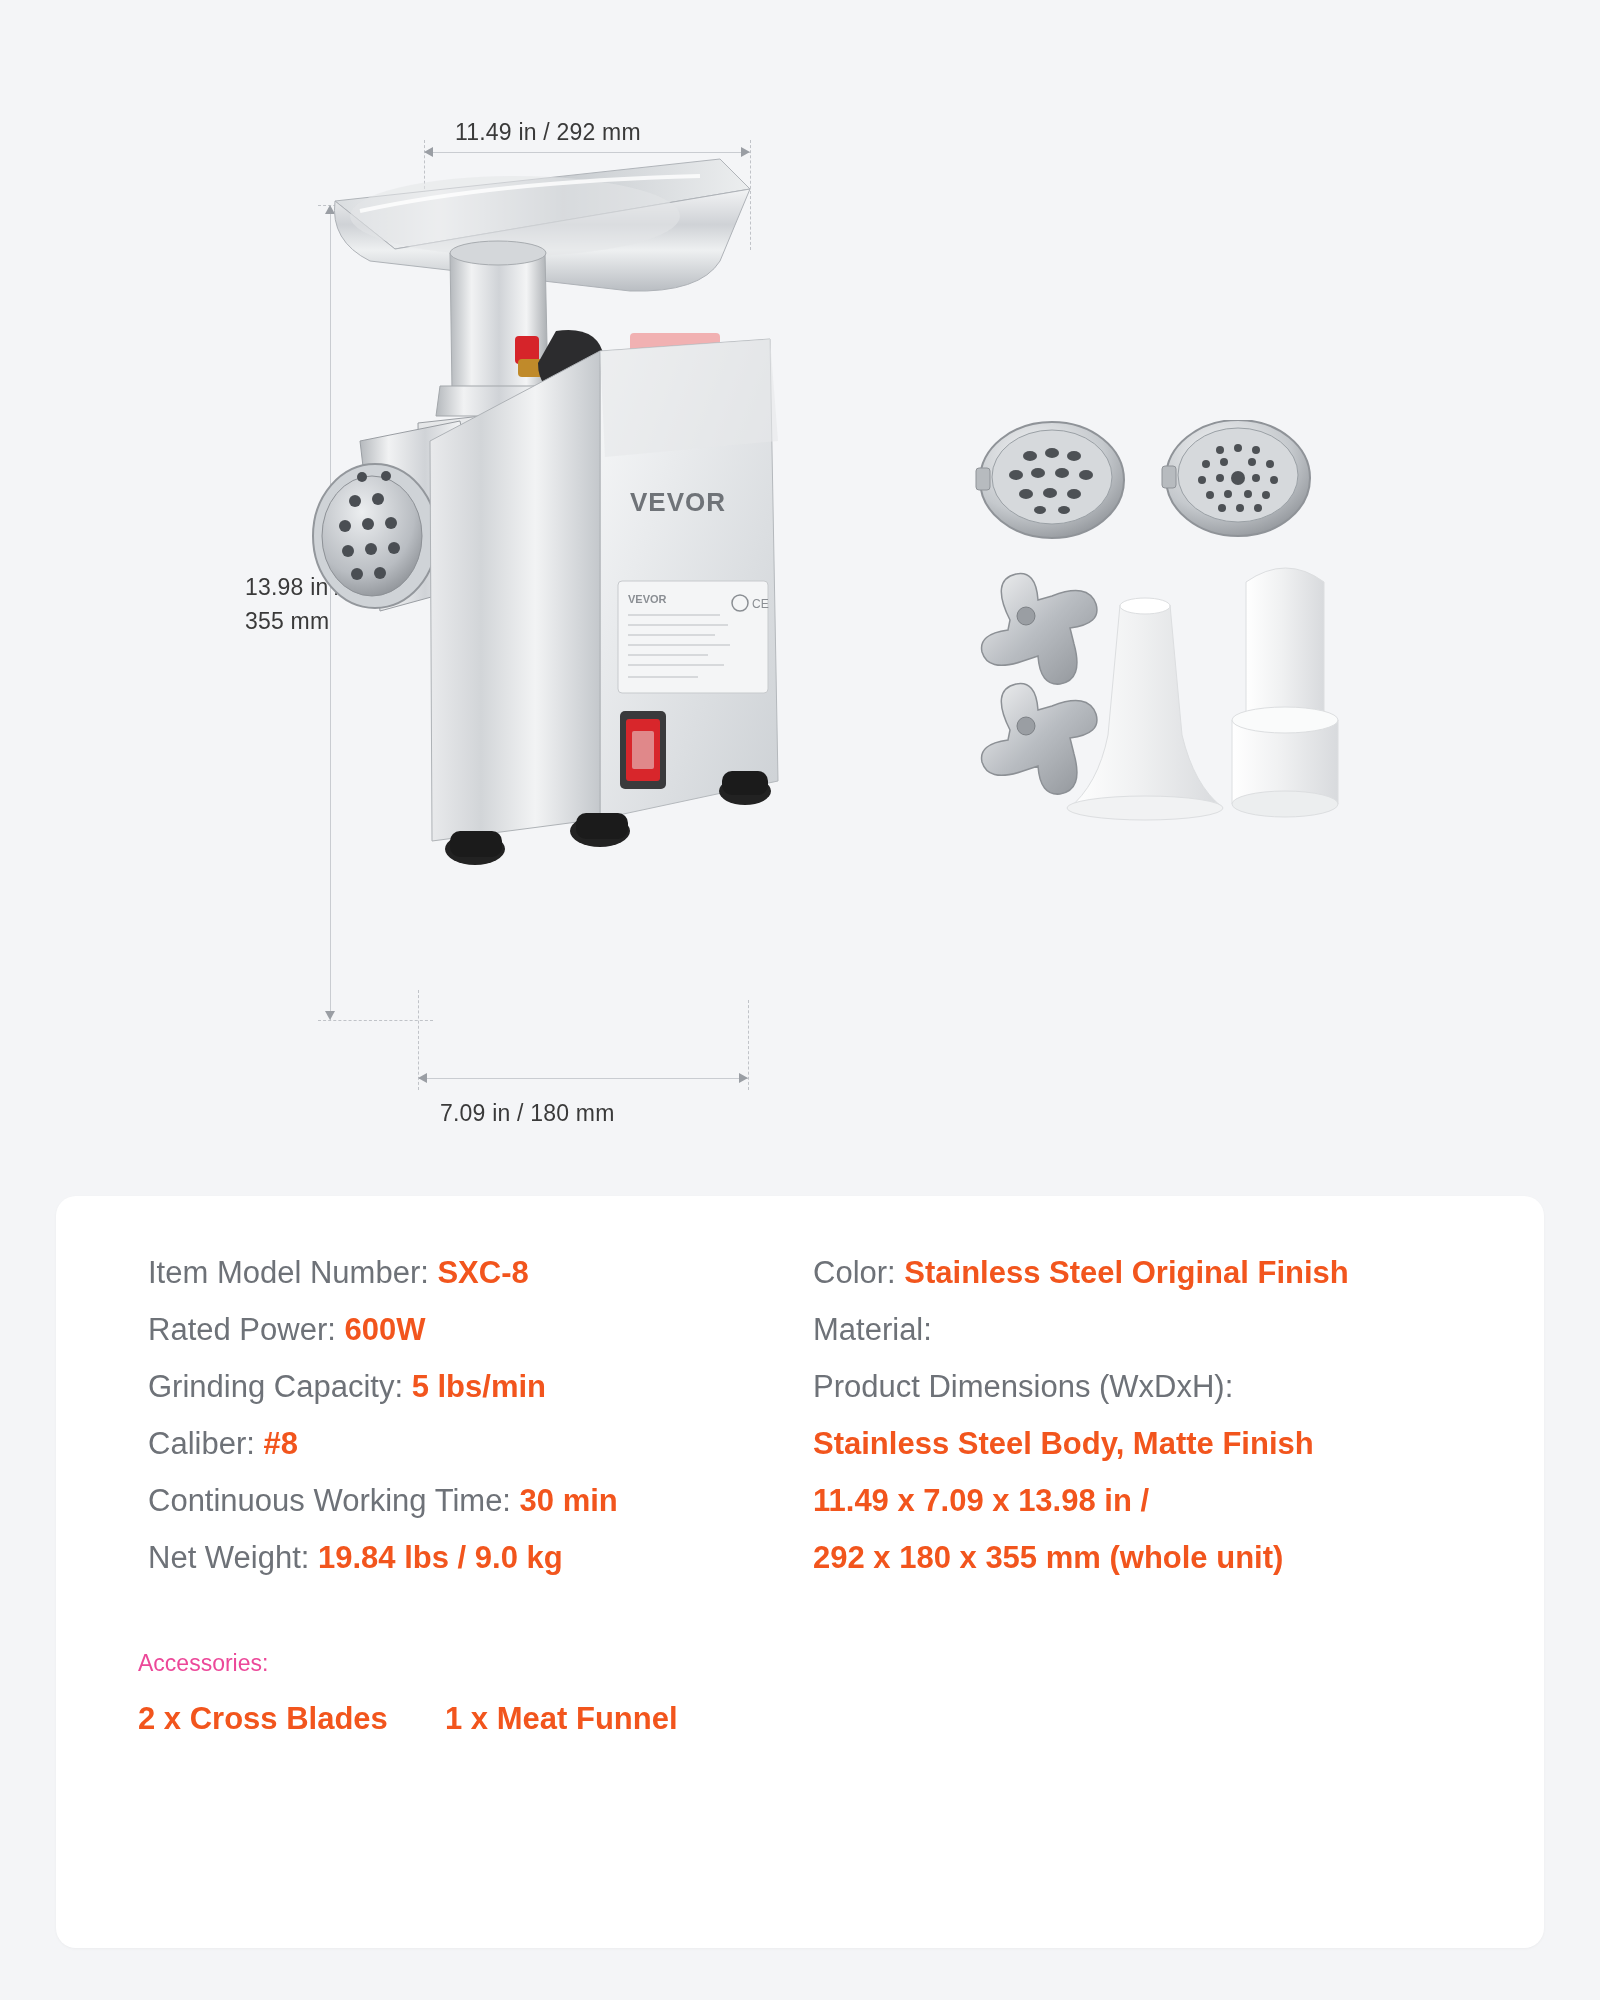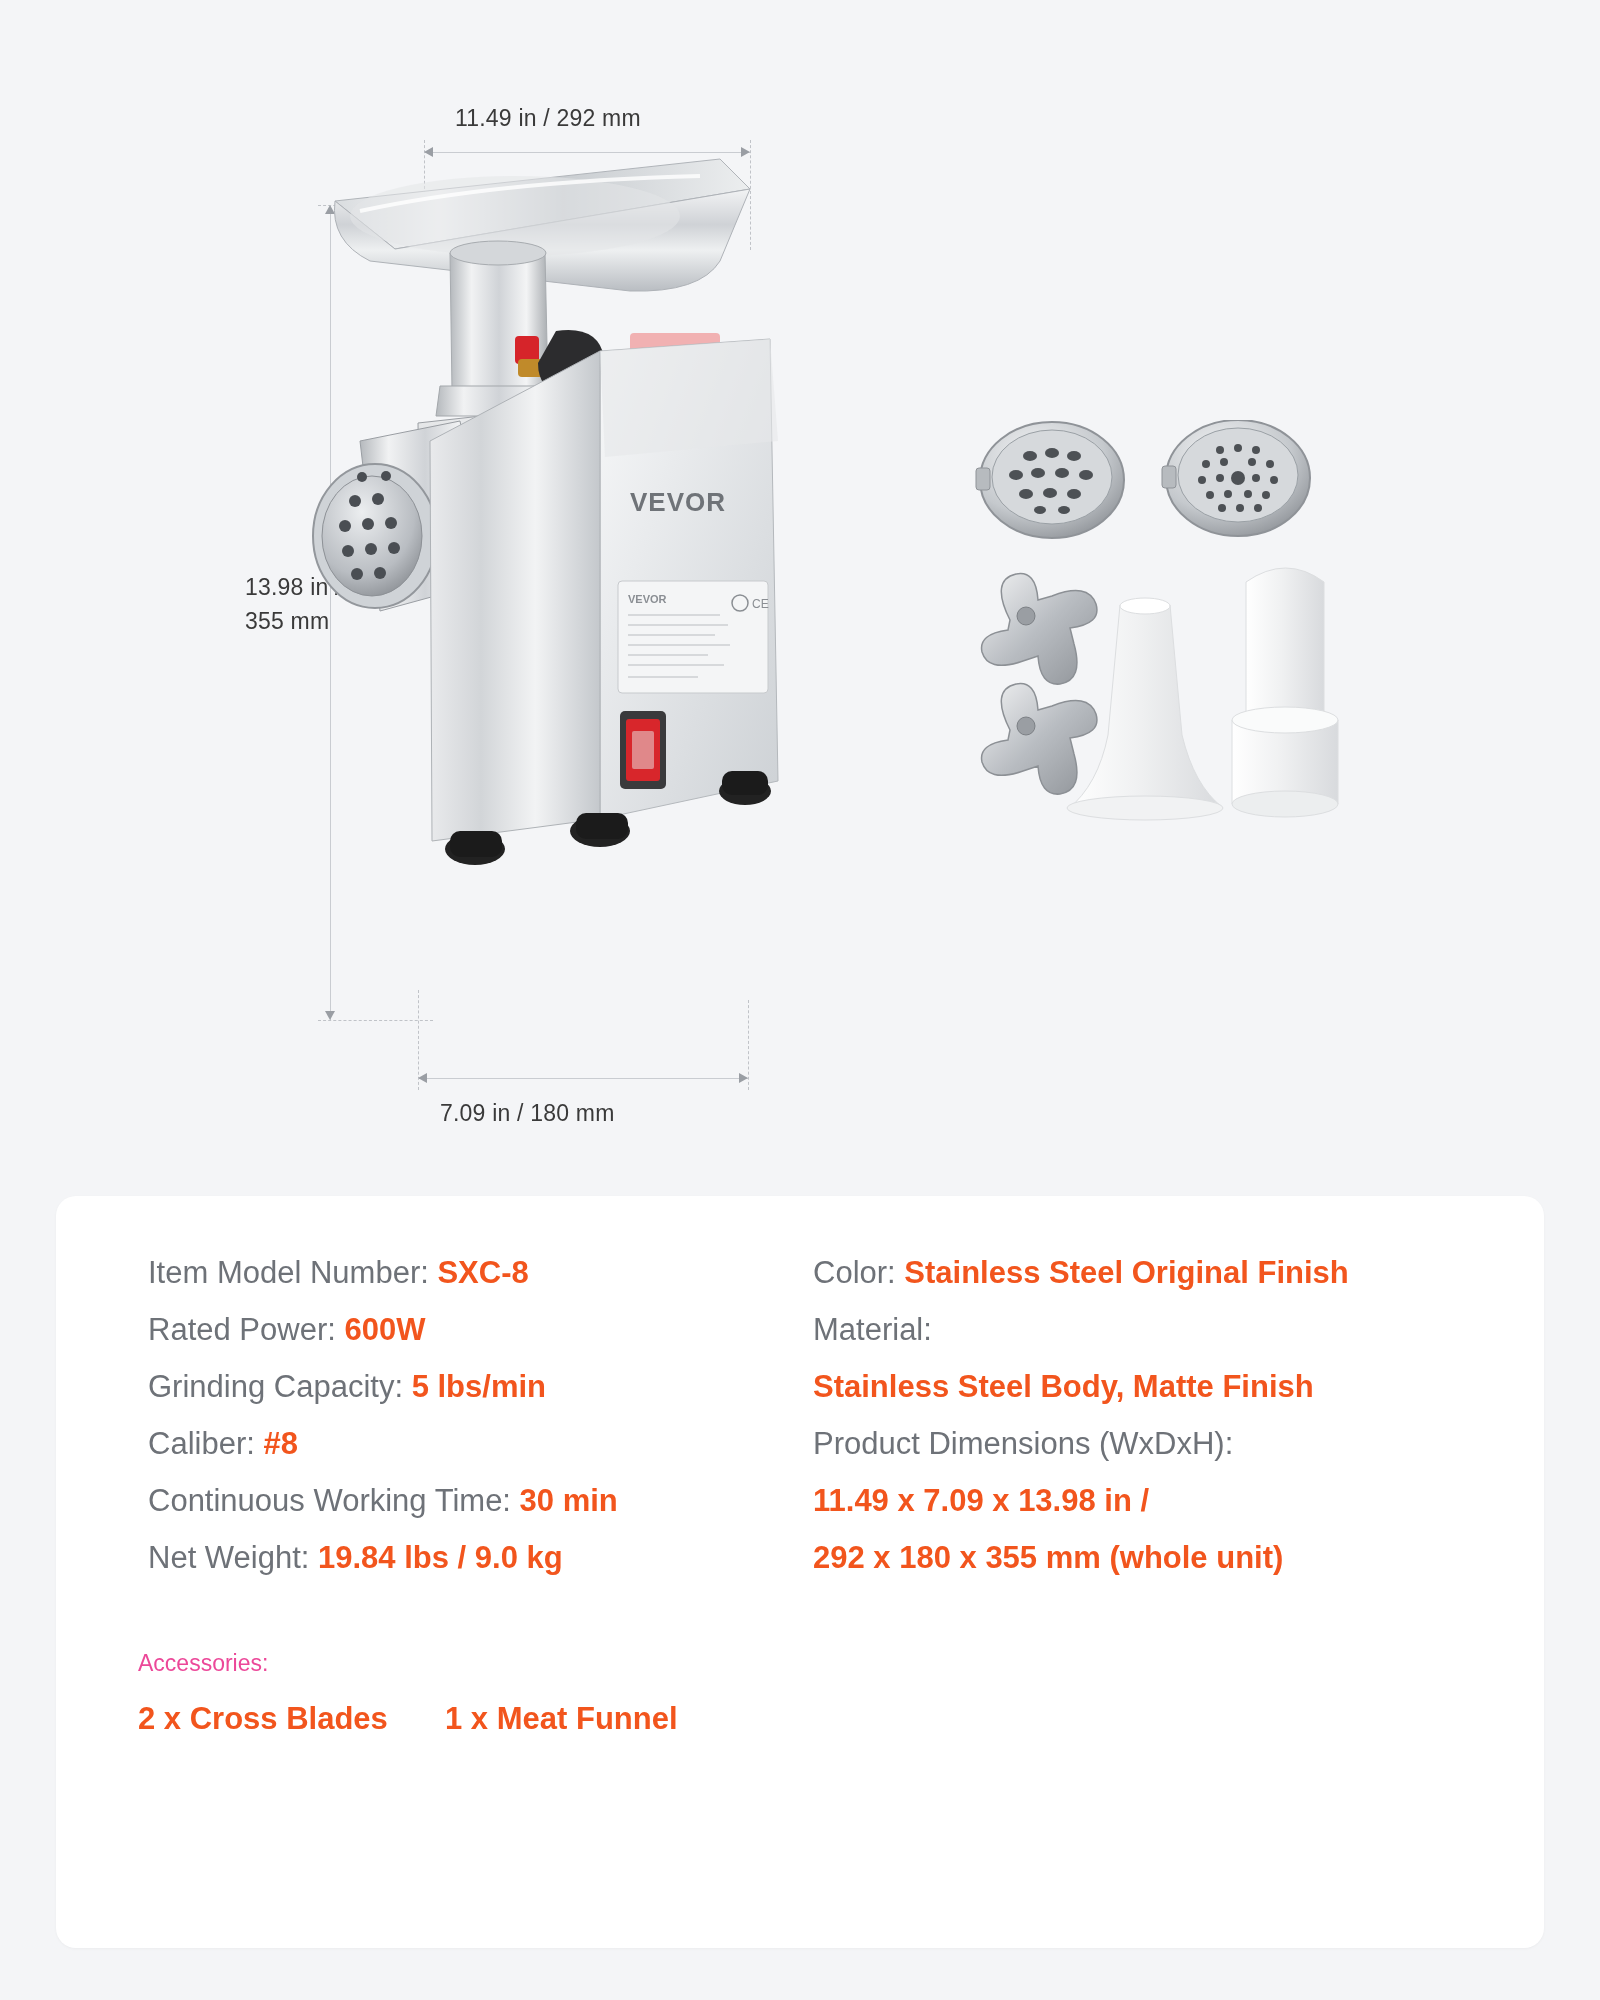--- a/index.html
+++ b/index.html
@@ -26,21 +26,21 @@
 
   
   .dim-label {
     position: absolute;
     font-size: 23px;
     color: #3a3a3a;
     letter-spacing: 0.2px;
     white-space: pre-line;
     font-family: "Liberation Sans", sans-serif;
   }
-  #dim-top { left: 455px; top: 105px; text-align: center; }
+  #dim-top { left: 455px; top: 119px; text-align: center; }
   #dim-left { left: 245px; top: 570px; line-height: 34px; }
   #dim-bottom { left: 440px; top: 1100px; }
 
   
   .guide {
     position: absolute;
     background: #c9ccd1;
   }
   .guide.h { height: 1px; }
   .guide.v { width: 1px; }
@@ -428,24 +428,24 @@
       </div>
     </div>
 
     <div class="spec-col">
       <div class="spec-line">
         <span>Color: </span><span class="val">Stainless Steel Original Finish</span>
       </div>
       <div class="spec-line">
         <span>Material:</span>
       </div>
+      <div class="spec-line">
+        <span>Product Dimensions (WxDxH):</span>
+      </div>
       <div class="spec-line val-only">Stainless Steel Body, Matte Finish</div>
-      <div class="spec-line">
-        <span>Product Dimensions (WxDxH):</span>
-      </div>
       <div class="spec-line val-only">11.49 x 7.09 x 13.98 in /</div>
       <div class="spec-line val-only">292 x 180 x 355 mm (whole unit)</div>
     </div>
   </div>
 
   <div class="accessories">
     <div class="acc-title">Accessories:</div>
     <div class="acc-row">
       <div class="acc-item acc-c1">2 x Cross Blades</div>
       <div class="acc-item acc-c2">1 x Meat Funnel</div>

